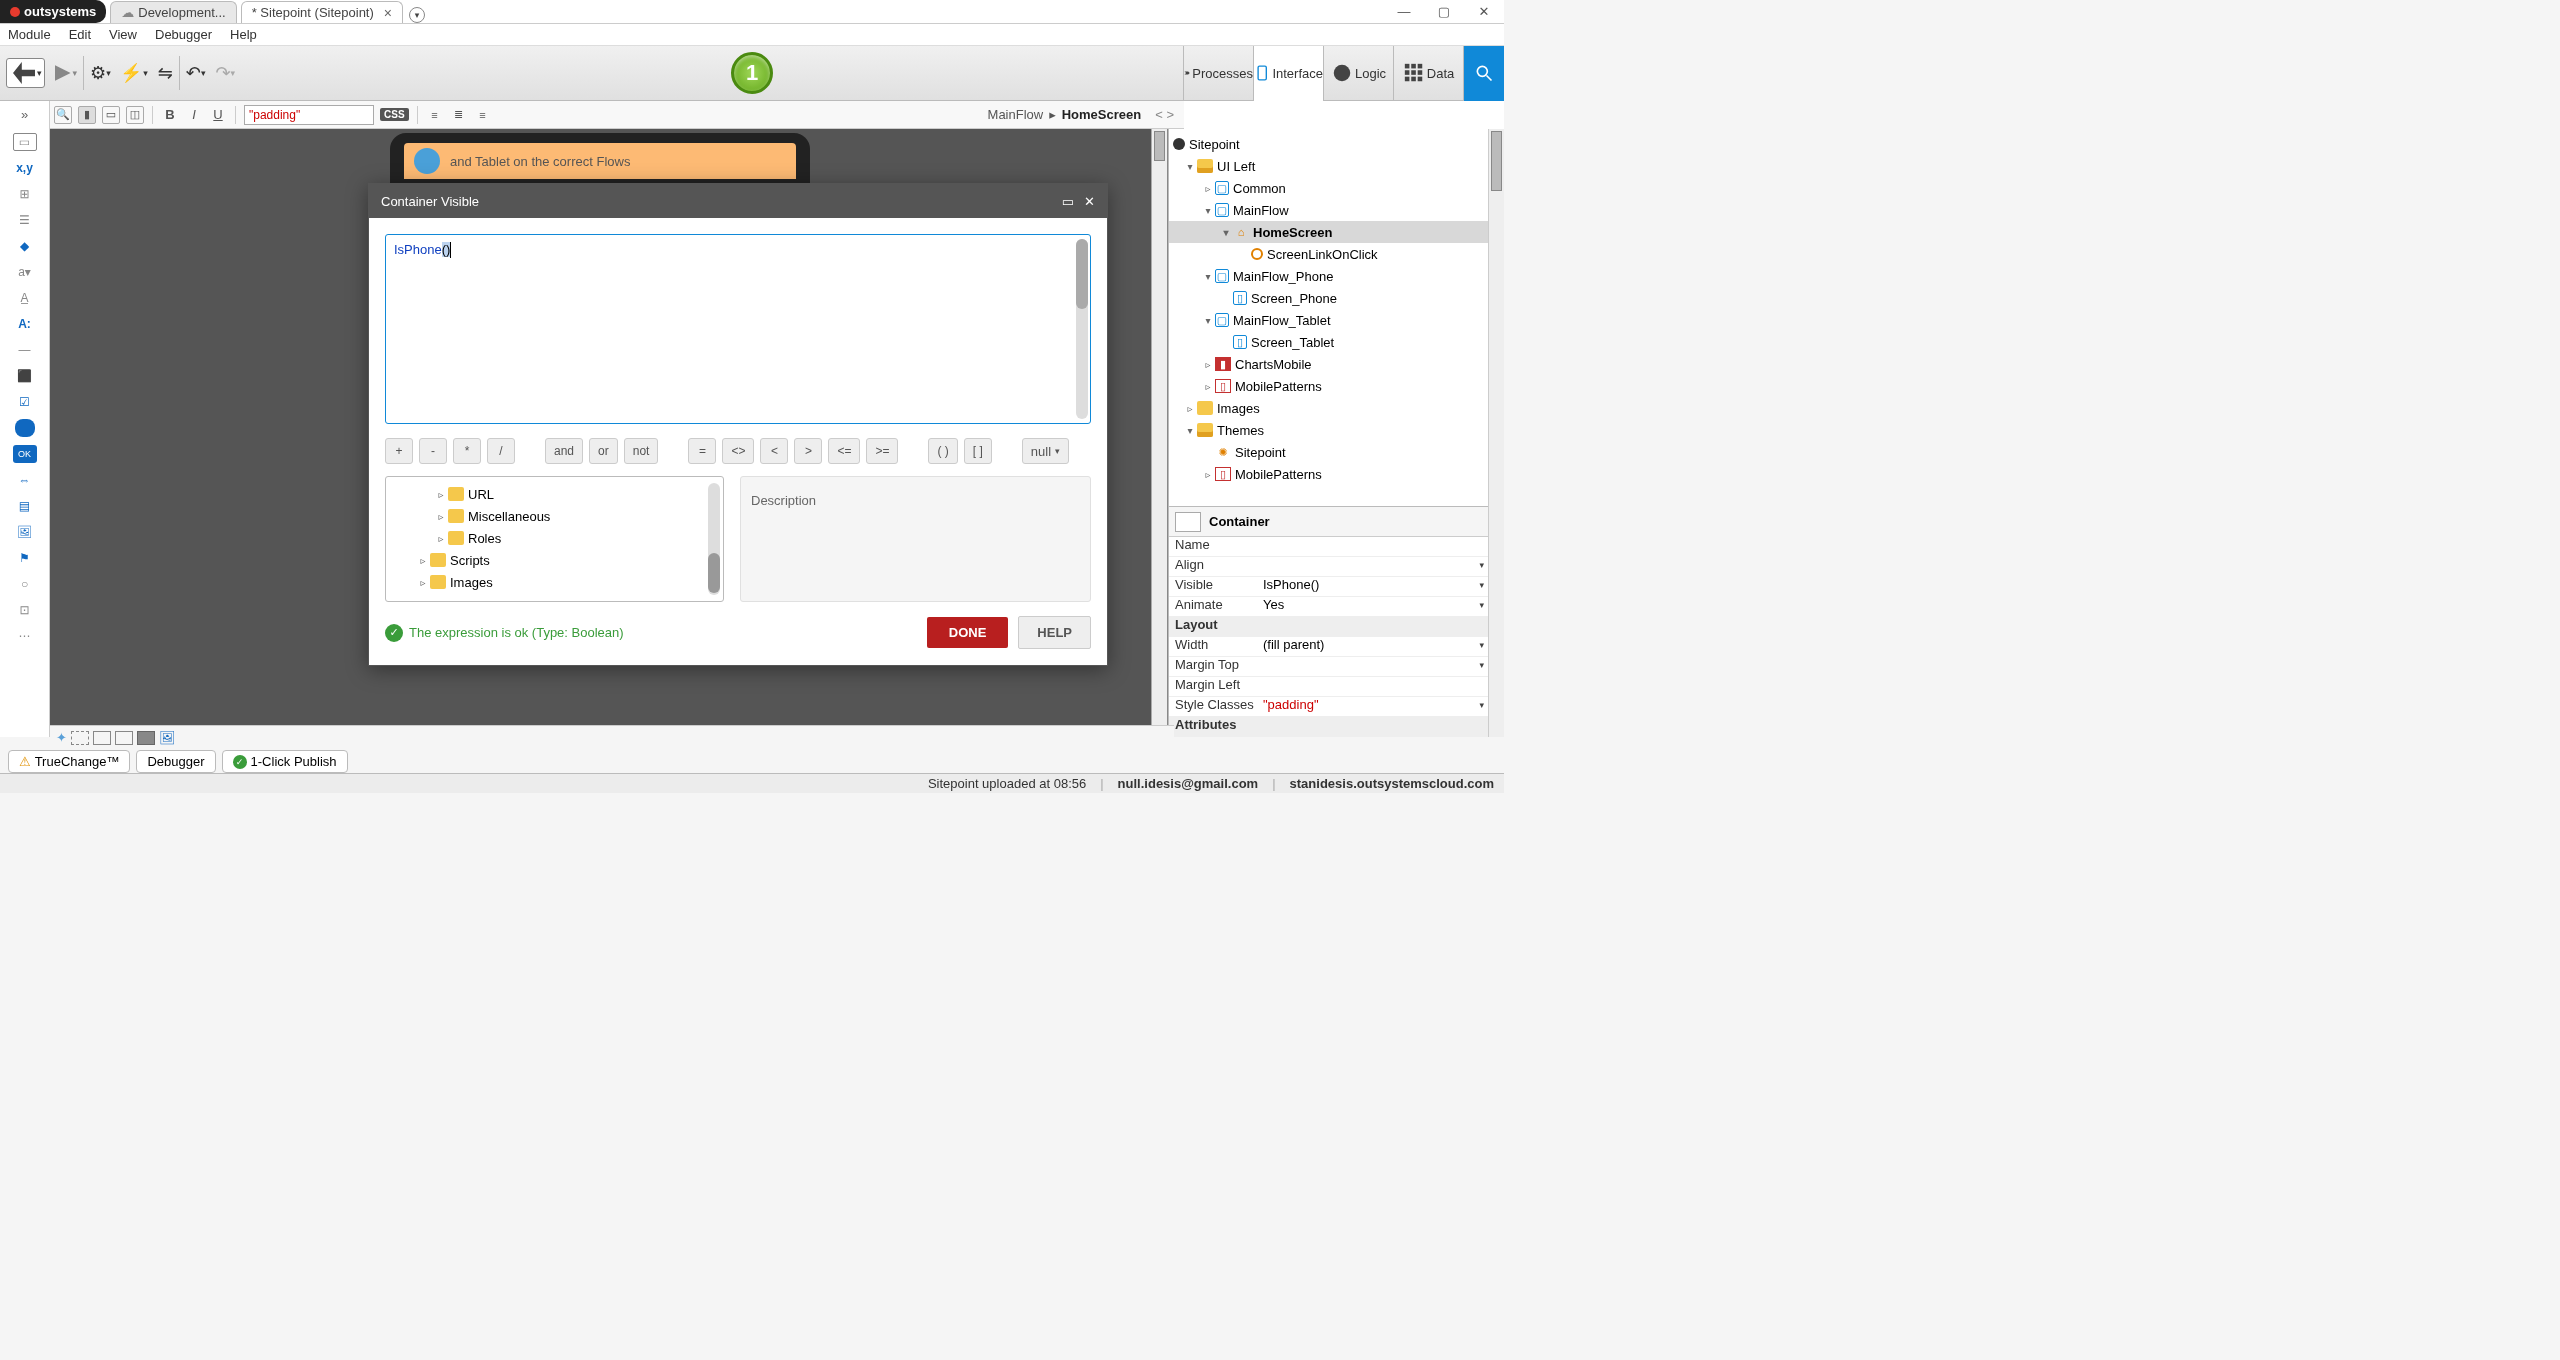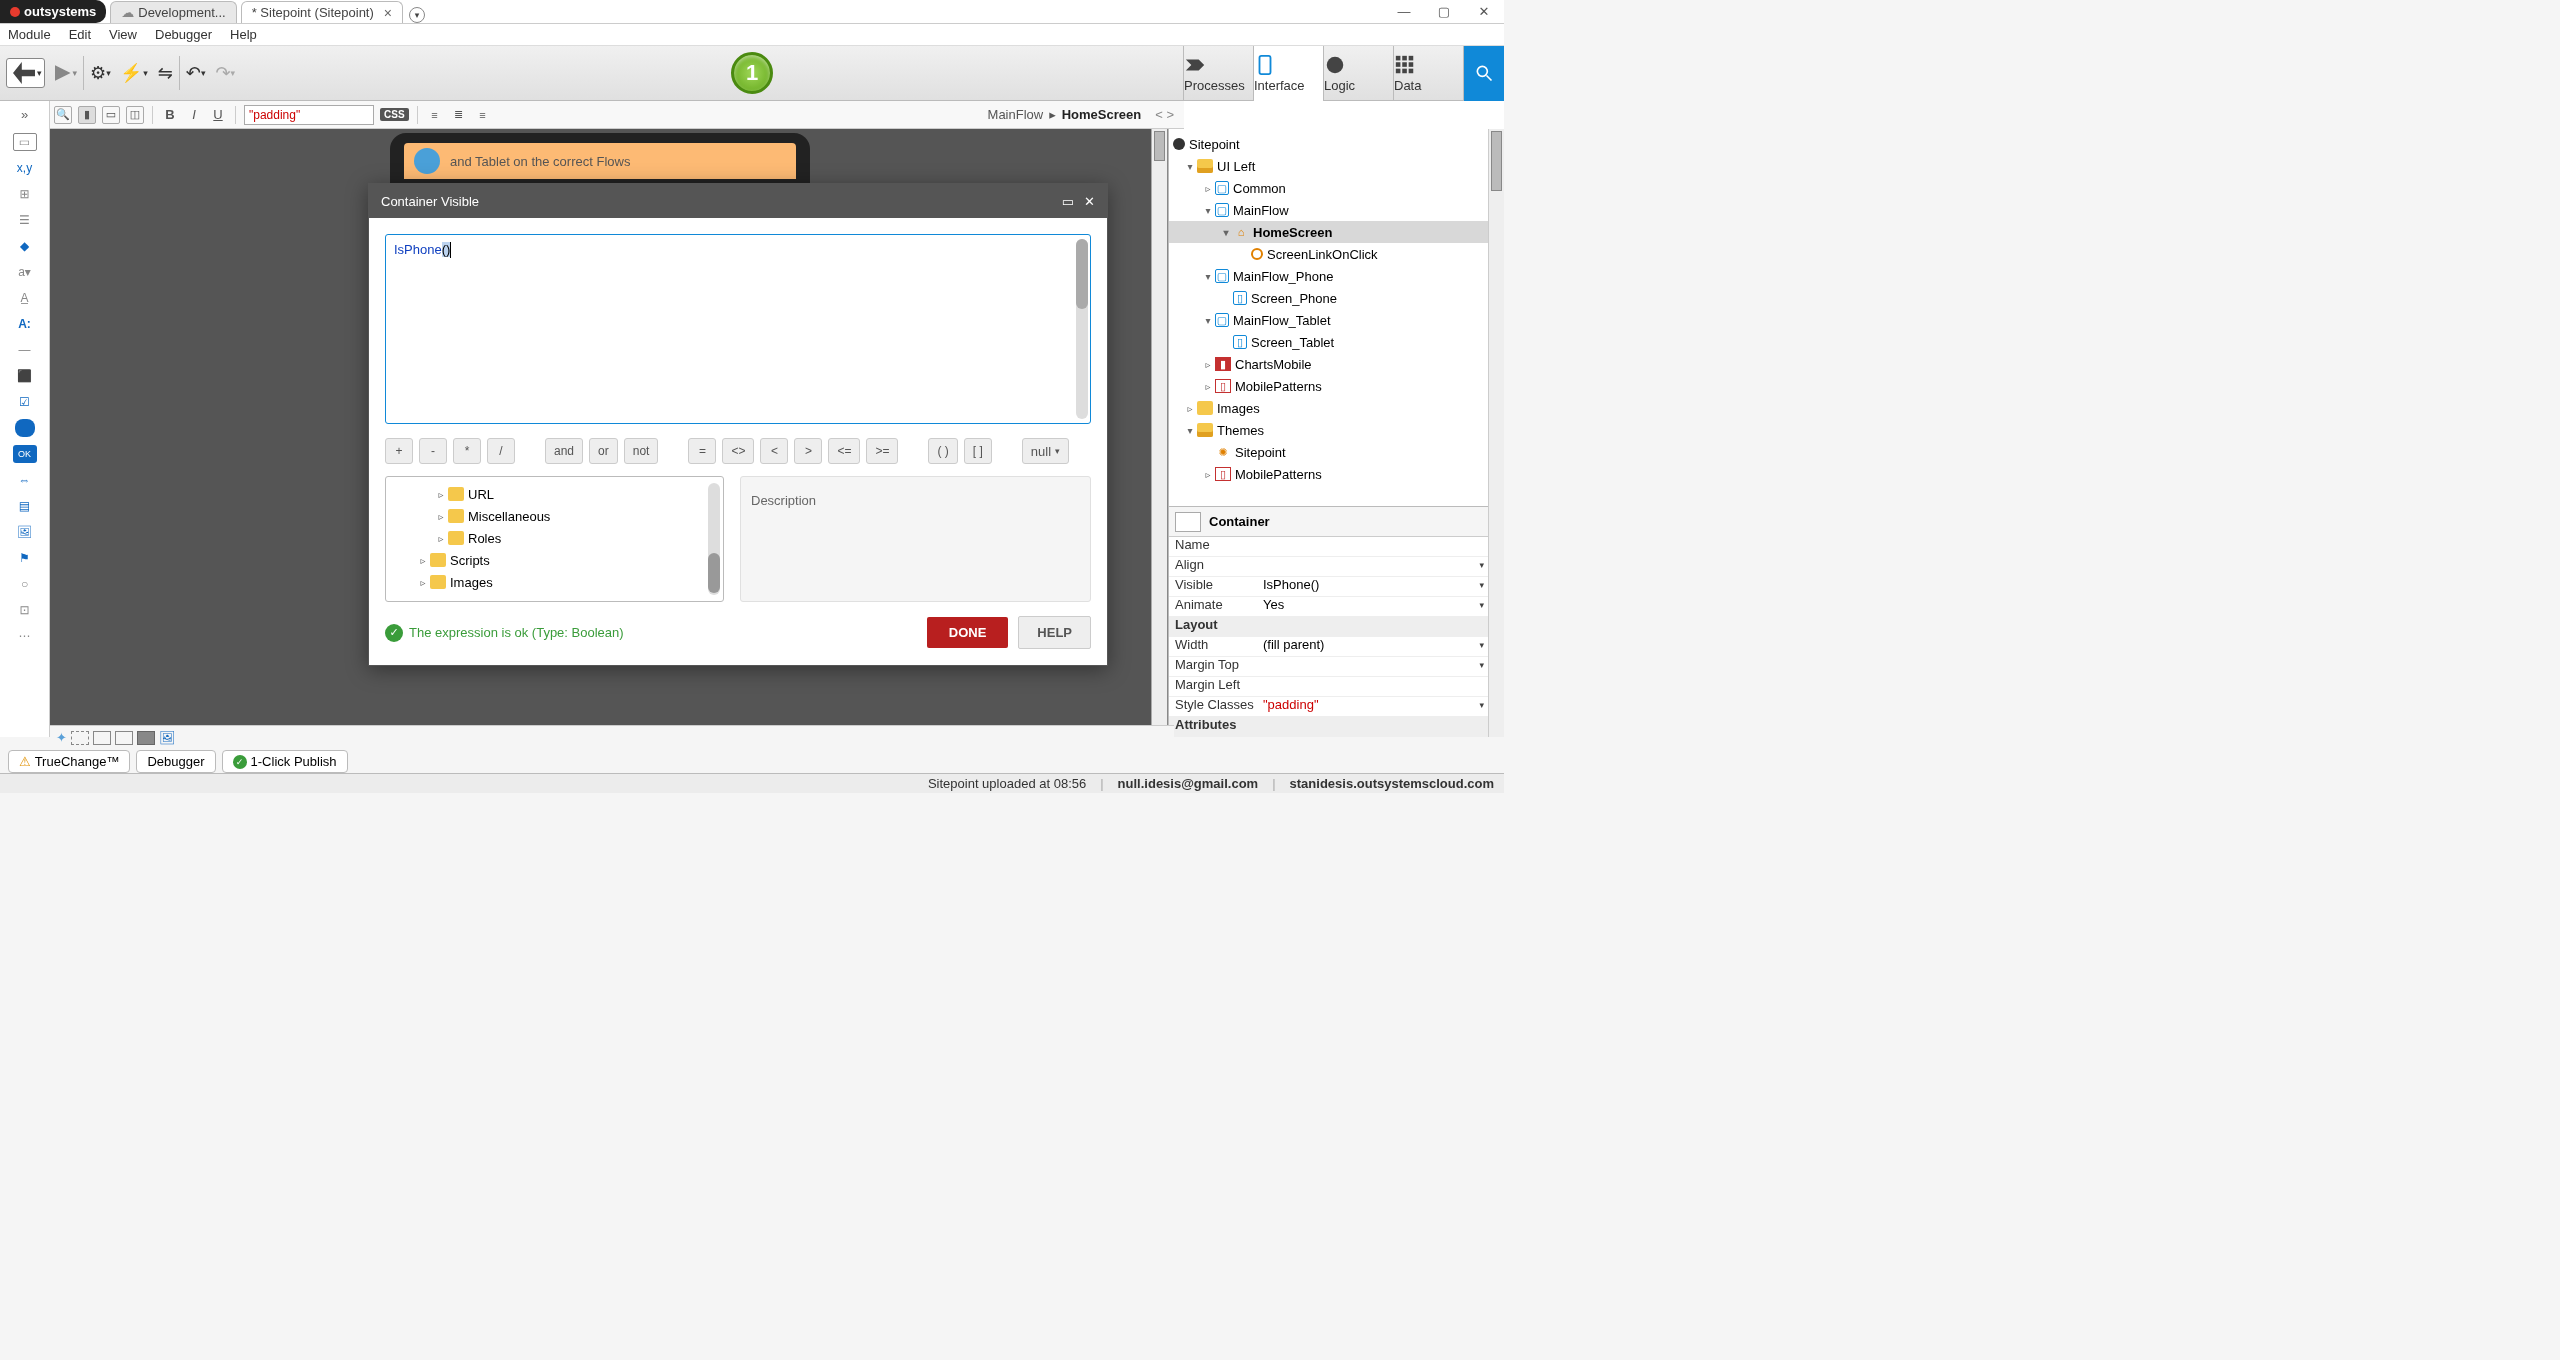--- a/index.html
+++ b/index.html
@@ -23,21 +23,21 @@
 .menubar span { color:#333; font-size:13px; }
 
 
 .main-toolbar { height:55px; background:linear-gradient(#f0f0f0,#e0e0e0); border-bottom:1px solid #bbb; display:flex; align-items:center; }
 .tb-group { display:flex; align-items:center; padding:0 6px; gap:10px;}
 .tb-btn { color:#333; display:flex; align-items:center; font-size:18px;}
 .arrow-back { width:22px;height:22px;background:#444;clip-path:polygon(40% 0,40% 35%,100% 35%,100% 65%,40% 65%,40% 100%,0 50%); }
 .arrow-fwd { width:16px;height:16px;background:#888;clip-path:polygon(0 0,100% 50%,0 100%);}
 .step-badge { margin-left:auto; margin-right:auto; position:absolute; left:50%; transform:translateX(-50%); width:42px; height:42px; border-radius:50%; background:radial-gradient(circle,#9fd658,#5fa516); border:3px solid #4a8a10; display:flex; align-items:center; justify-content:center; color:#fff; font-size:22px; font-weight:bold; box-shadow:inset 0 2px 4px rgba(255,255,255,.5);}
 .right-tabs { margin-left:auto; display:flex; height:55px; border-left:1px solid #bbb;}
-.rt-item { width:70px; display:flex; flex-direction:column; justify-content:center; border-right:1px solid #bbb; gap:2px; font-size:11px; color:#333;}
+.rt-item { width:70px; display:flex; flex-direction:row; align-items:center; justify-content:center; border-right:1px solid #bbb; gap:2px; font-size:11px; color:#333;}
 .rt-item.active { background:#fff;}
 .rt-search { width:40px; background:#1089d8; display:flex; align-items:center; justify-content:center;}
 .rt-icon { width:22px; height:22px; }
 
 
 .fmt-toolbar { height:28px; background:#f8f8f8; border-bottom:1px solid #ccc; display:flex; align-items:center; padding:0 4px; gap:6px;}
 .fmt-toolbar .sep { width:1px; height:18px; background:#ccc; margin:0 2px;}
 .style-input { border:1px solid #aaa; height:20px; width:130px; padding:0 4px; color:#c00; font-size:12px;}
 .breadcrumb { margin-left:auto; display:flex; align-items:center; gap:6px; padding-right:6px; color:#555;}
 .breadcrumb b { color:#222;}
@@ -254,21 +254,21 @@
       <b>HomeScreen</b>
       <span style="margin-left:8px;color:#888;">&lt; &gt;</span>
     </div>
   </div>
   <div style="width:320px;background:#fff;"></div>
 </div>
 
 <div class="workspace">
   <div class="widget-rail">
     <div class="w" style="border:1px solid #888;color:#888;">▭</div>
-    <div class="w" style="color:#1068c0;font-weight:normal;">x,y</div>
+    <div class="w" style="color:#1068c0;font-weight:bold;">x,y</div>
     <div class="w" style="color:#888;">⊞</div>
     <div class="w" style="color:#888;">☰</div>
     <div class="w" style="color:#1068c0;">◆</div>
     <div class="w" style="color:#888;">a▾</div>
     <div class="w" style="color:#888;">A̲</div>
     <div class="w" style="color:#1068c0;font-weight:bold;">A:</div>
     <div class="w" style="color:#888;">—</div>
     <div class="w" style="color:#1068c0;">⬛</div>
     <div class="w" style="color:#1068c0;">☑</div>
     <div class="w" style="background:#1068c0;color:#fff;border-radius:8px;width:20px;">  </div>

